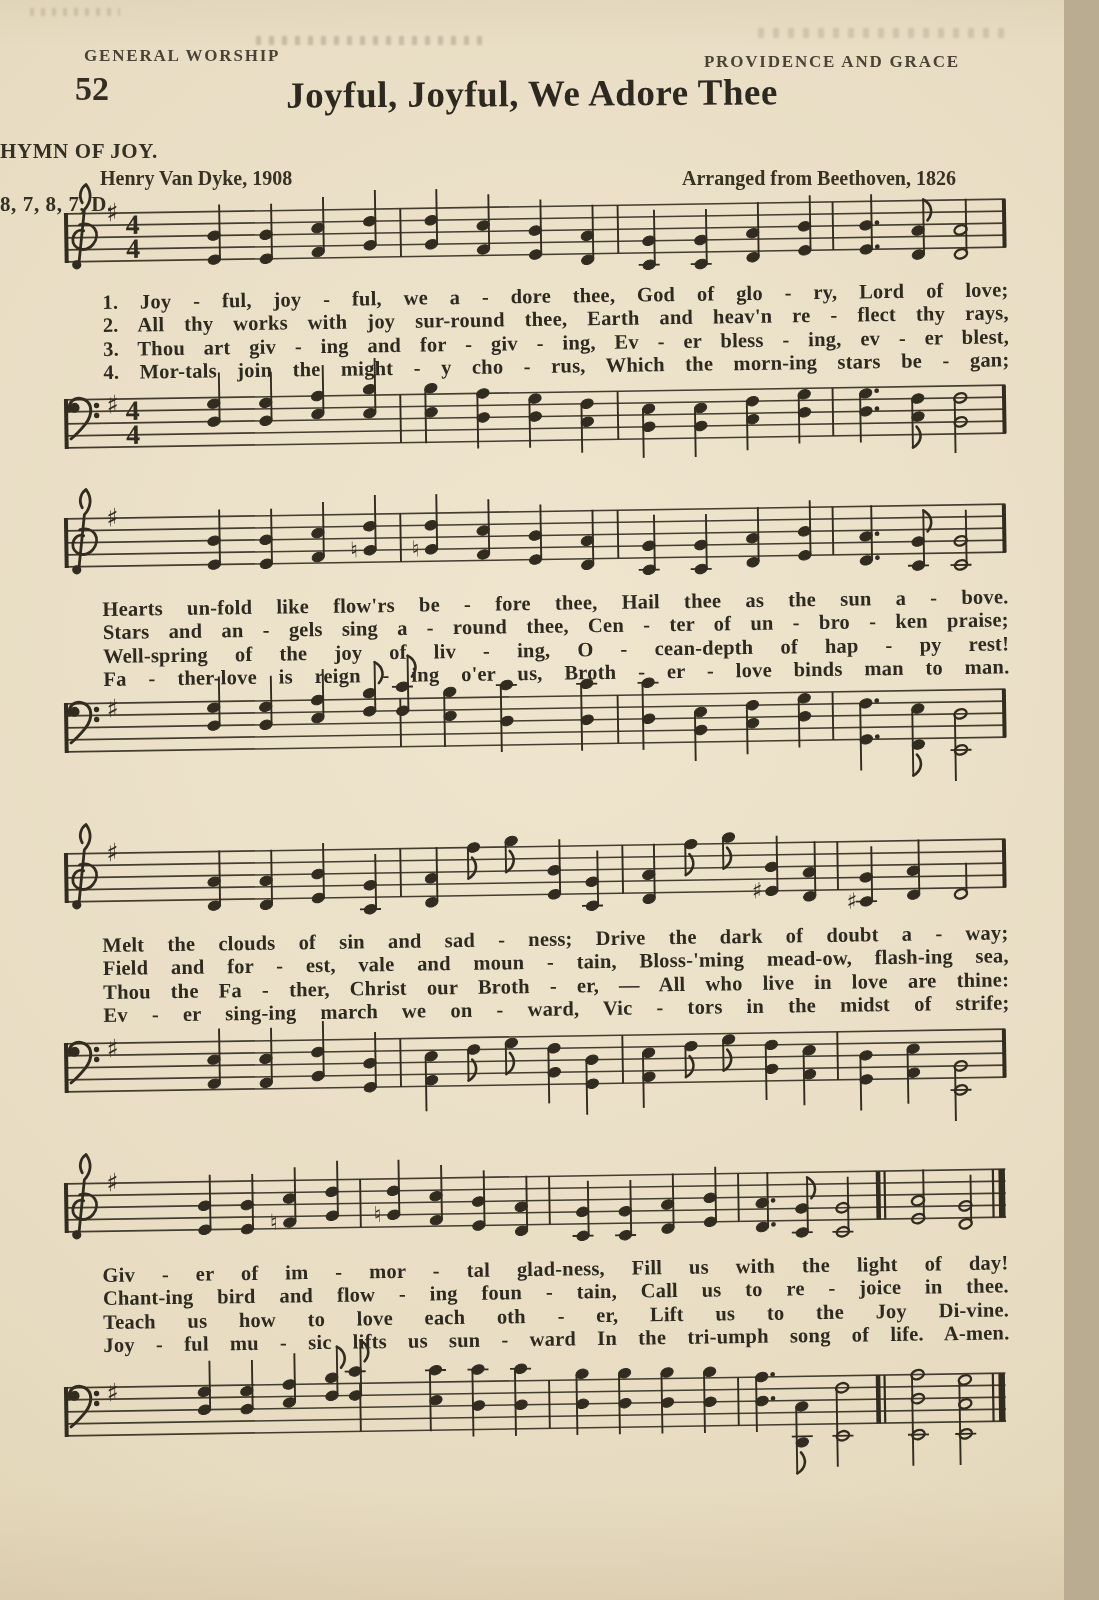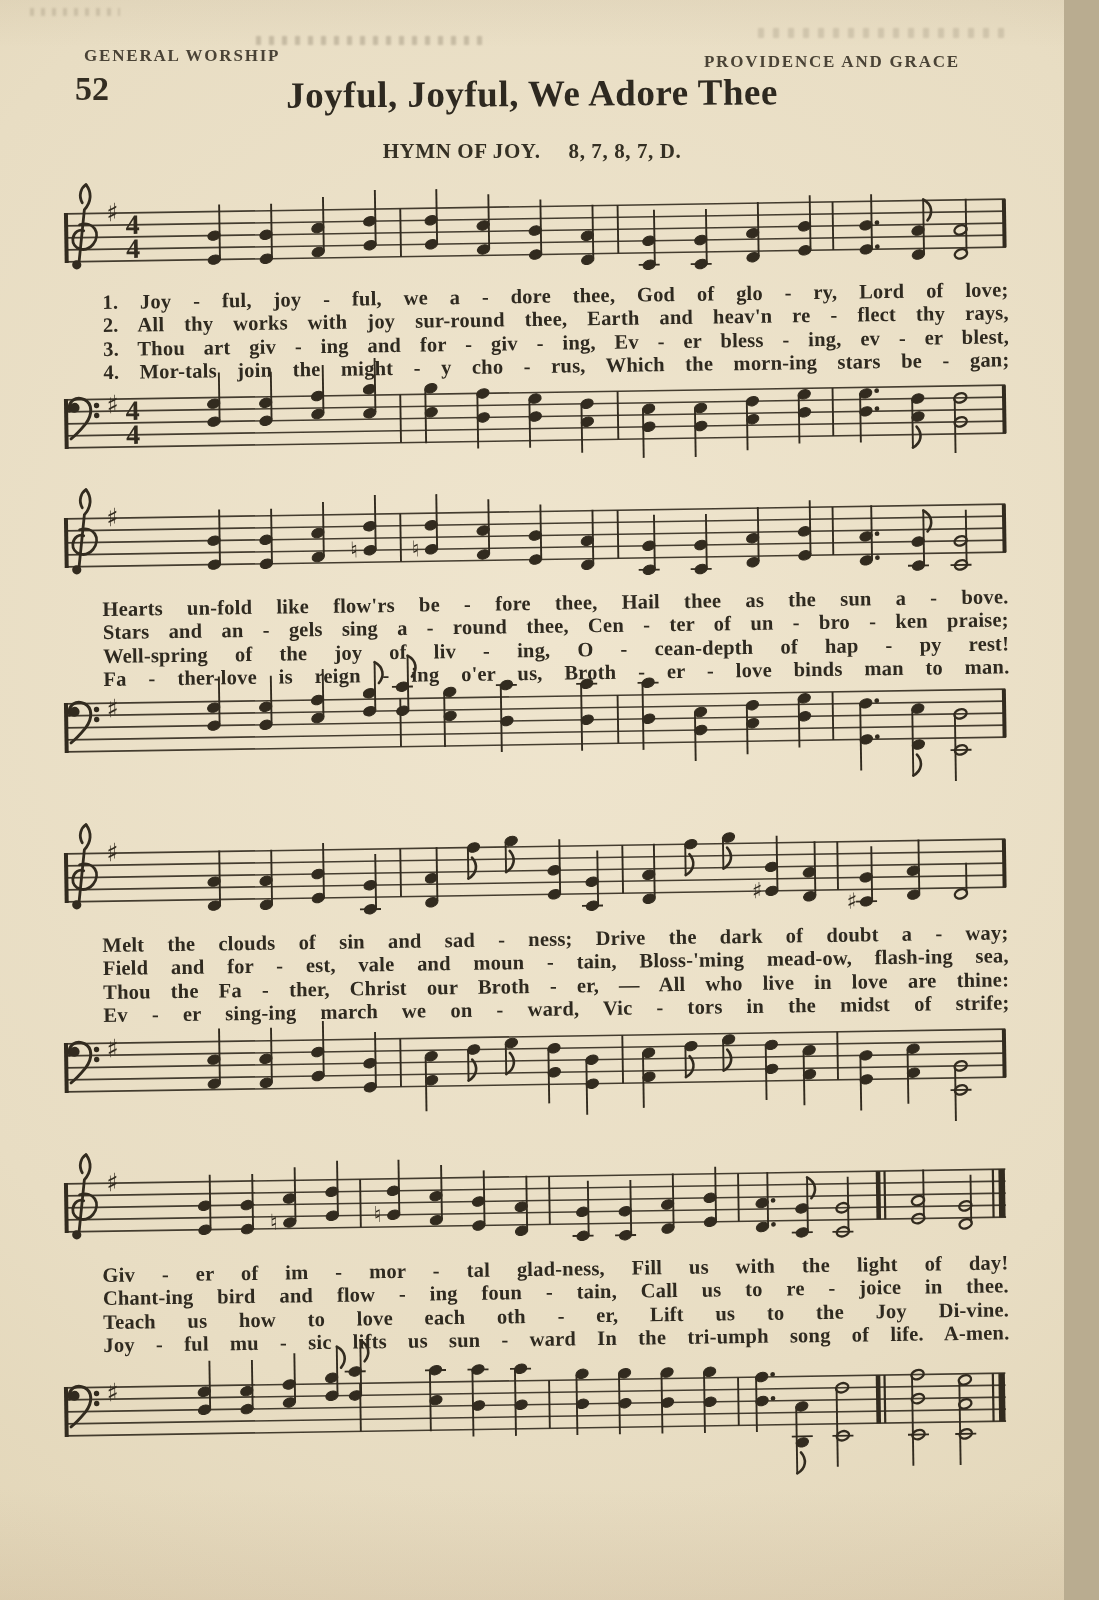--- a/index.html
+++ b/index.html
@@ -16,21 +16,21 @@
     color:#4a4336; white-space:pre;
   }
   .hymn-number{position:absolute; left:75px; top:70px; font-size:34px; font-weight:700; color:#332d22;}
   .title{
     position:absolute; left:0; right:0; top:72px; text-align:center;
     font-size:37px; font-weight:700; color:#2e2920; letter-spacing:.5px;
     transform:rotate(-0.4deg);
   }
   .tune-row{
     position:absolute; left:0; right:0; top:139px; display:flex; justify-content:center; gap:28px;
-    font-size:21px; font-weight:700; color:#353024; letter-spacing:.6px;
+    font-size:21px; font-weight:700; color:#353024; letter-spacing:.6px;flex-direction:column;
   }
   .byline{position:absolute; top:167px; left:100px; right:100px; font-size:20px; font-weight:700; color:#383223;}
   .byline .author{float:left;}
   .byline .arranger{float:right; margin-right:8px;}
   .staff{
     position:absolute; left:63px; width:945px; height:160px;
     transform:rotate(-0.9deg); transform-origin:0 50%;
   }
   .staff svg{width:100%; height:100%; overflow:visible; display:block;}
   .lyrics{
@@ -63,20 +63,24 @@
   <div class="hdr-small" style="right:104px; top:52px;">PROVIDENCE AND GRACE</div>
 
   <div class="hymn-number">52</div>
   <div class="title">Joyful, Joyful, We Adore Thee</div>
 
   <div class="tune-row">
     <span>HYMN OF JOY.</span>
     <span>8, 7, 8, 7, D.</span>
   </div>
 
+  <div class="byline">
+    <span class="author">Henry Van Dyke, 1908</span>
+    <span class="arranger">Arranged from Beethoven, 1826</span>
+  </div>
 
   <div class="staff" style="top:169px;">
       <svg viewBox="0 0 945 160">
         <g>
           <line x1="3" y1="45" x2="943" y2="45" stroke="#322b1f" stroke-width="1.7" opacity="0.9"></line>
           <line x1="3" y1="57" x2="943" y2="57" stroke="#322b1f" stroke-width="1.7" opacity="0.9"></line>
           <line x1="3" y1="69" x2="943" y2="69" stroke="#322b1f" stroke-width="1.7" opacity="0.9"></line>
           <line x1="3" y1="81" x2="943" y2="81" stroke="#322b1f" stroke-width="1.7" opacity="0.9"></line>
           <line x1="3" y1="93" x2="943" y2="93" stroke="#322b1f" stroke-width="1.7" opacity="0.9"></line>
           <rect x="1.5" y="44" width="4" height="50" fill="#322b1f"></rect>

